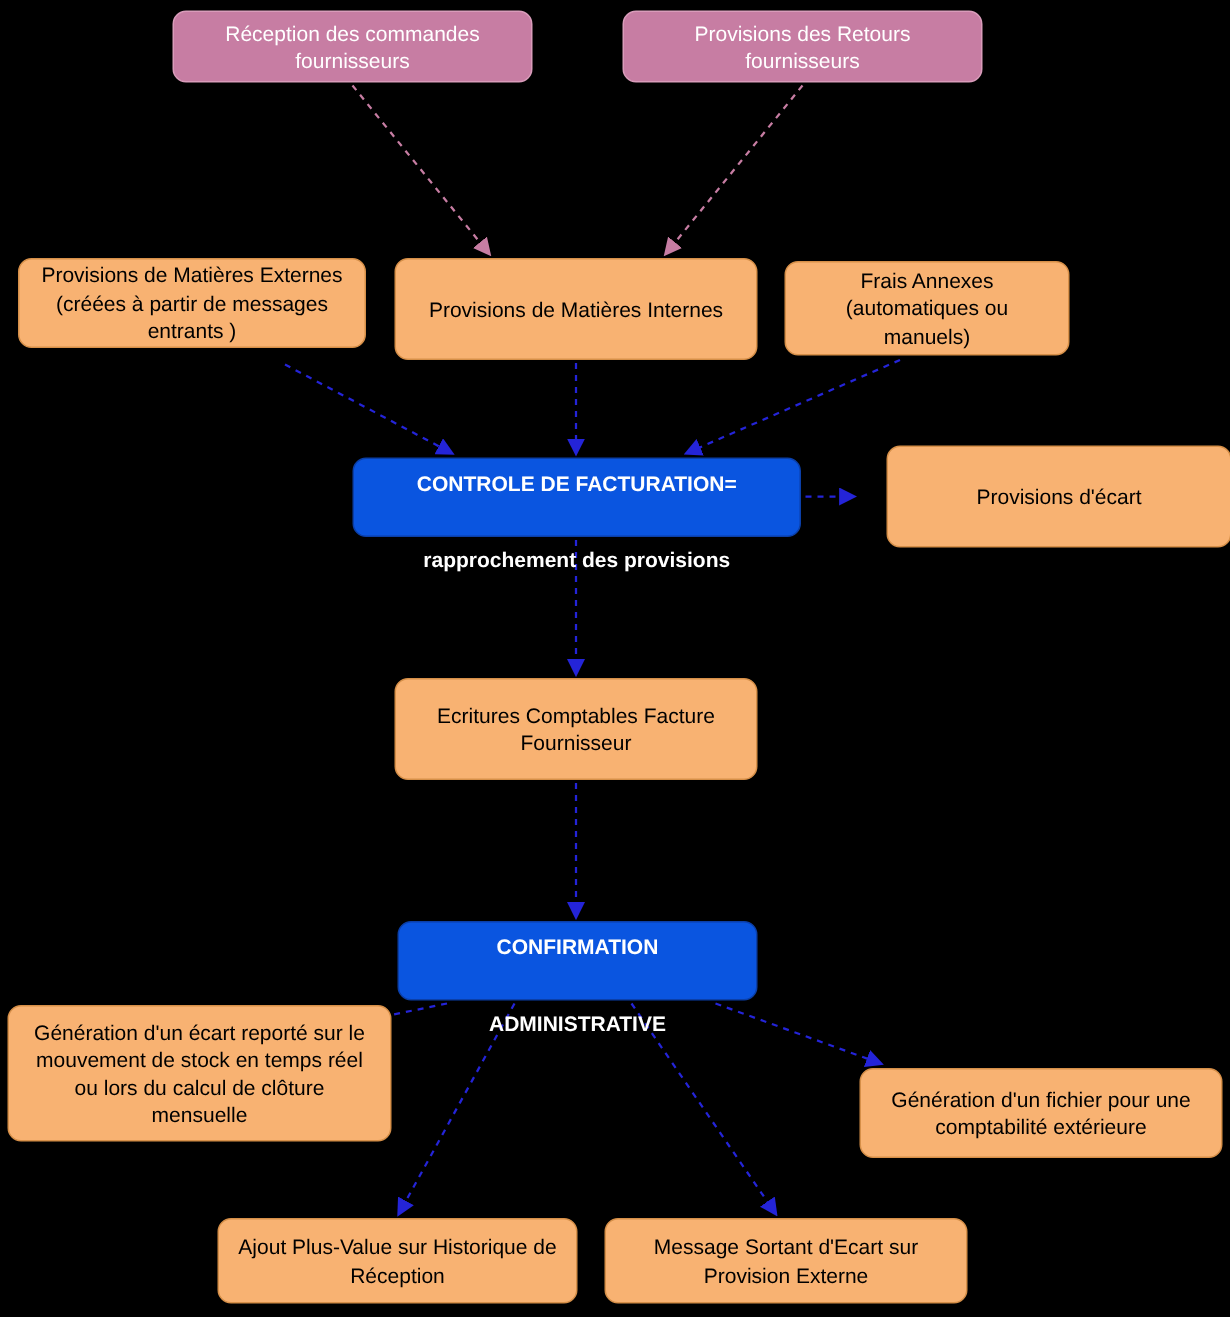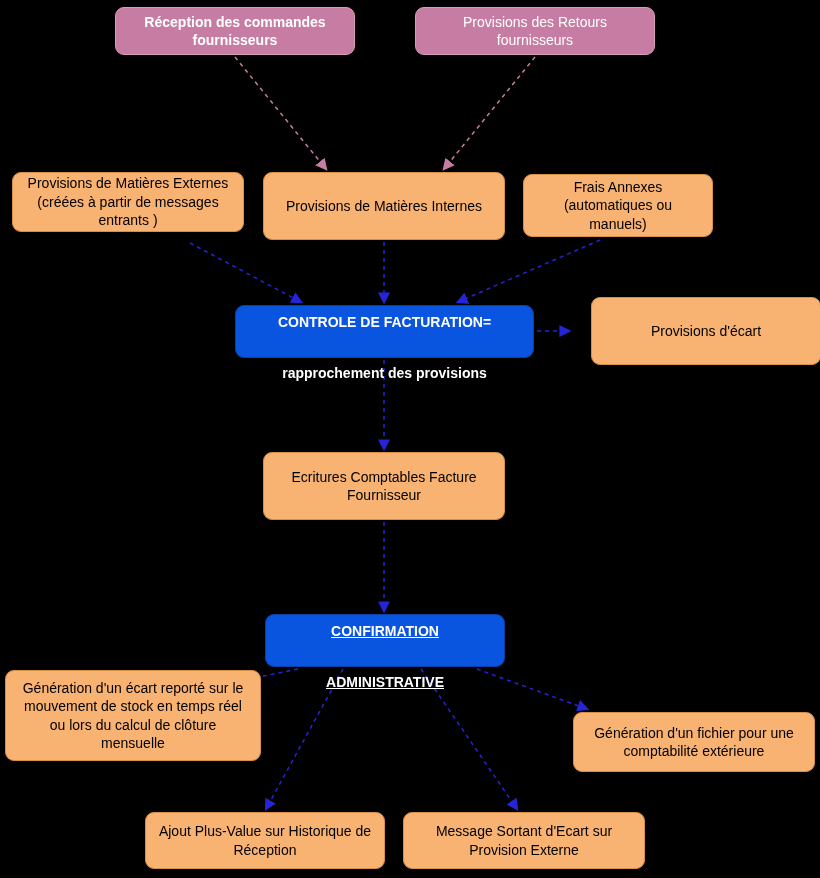--- a/index.html
+++ b/index.html
@@ -46,29 +46,29 @@
   }
   .blue {
     background: #0a55e0;
     border: 1px solid #0b3fa8;
     color: #ffffff;
     font-weight: bold;
   }
   .blue span { display: block; margin-top: 32px; }
 
   
-  #n-reception       { left: 115px; top:   7px; width: 240px; height: 48px; font-weight: bold; }
+  #n-reception       { left: 115px; top:   7px; width: 240px; height: 48px; }
   #n-validation      { left: 415px; top:   7px; width: 240px; height: 48px; }
   #n-prov-externes   { left:  12px; top: 172px; width: 232px; height: 60px; }
   #n-prov-internes   { left: 263px; top: 172px; width: 242px; height: 68px; }
   #n-frais-annexes   { left: 523px; top: 174px; width: 190px; height: 63px; }
   #n-controle        { left: 235px; top: 305px; width: 299px; height: 53px; }
   #n-prov-ecart      { left: 573px; top: 297px; width: 230px; height: 68px; margin-left: 18px; }
   #n-ecritures       { left: 263px; top: 452px; width: 242px; height: 68px; }
-  #n-confirmation    { left: 265px; top: 614px; width: 240px; height: 53px; text-decoration: underline; }
+  #n-confirmation    { left: 265px; top: 614px; width: 240px; height: 53px; }
   #n-ecart-stock     { left:   5px; top: 670px; width: 256px; height: 91px; }
   #n-fichier-compta  { left: 573px; top: 712px; width: 242px; height: 60px; }
   #n-plus-value      { left: 145px; top: 812px; width: 240px; height: 57px; }
   #n-message-sortant { left: 403px; top: 812px; width: 242px; height: 57px; }
 
   .edge-pink { stroke: #c77da3; }
   .edge-blue { stroke: #2424d8; }
 </style>
 </head>
 <body>

